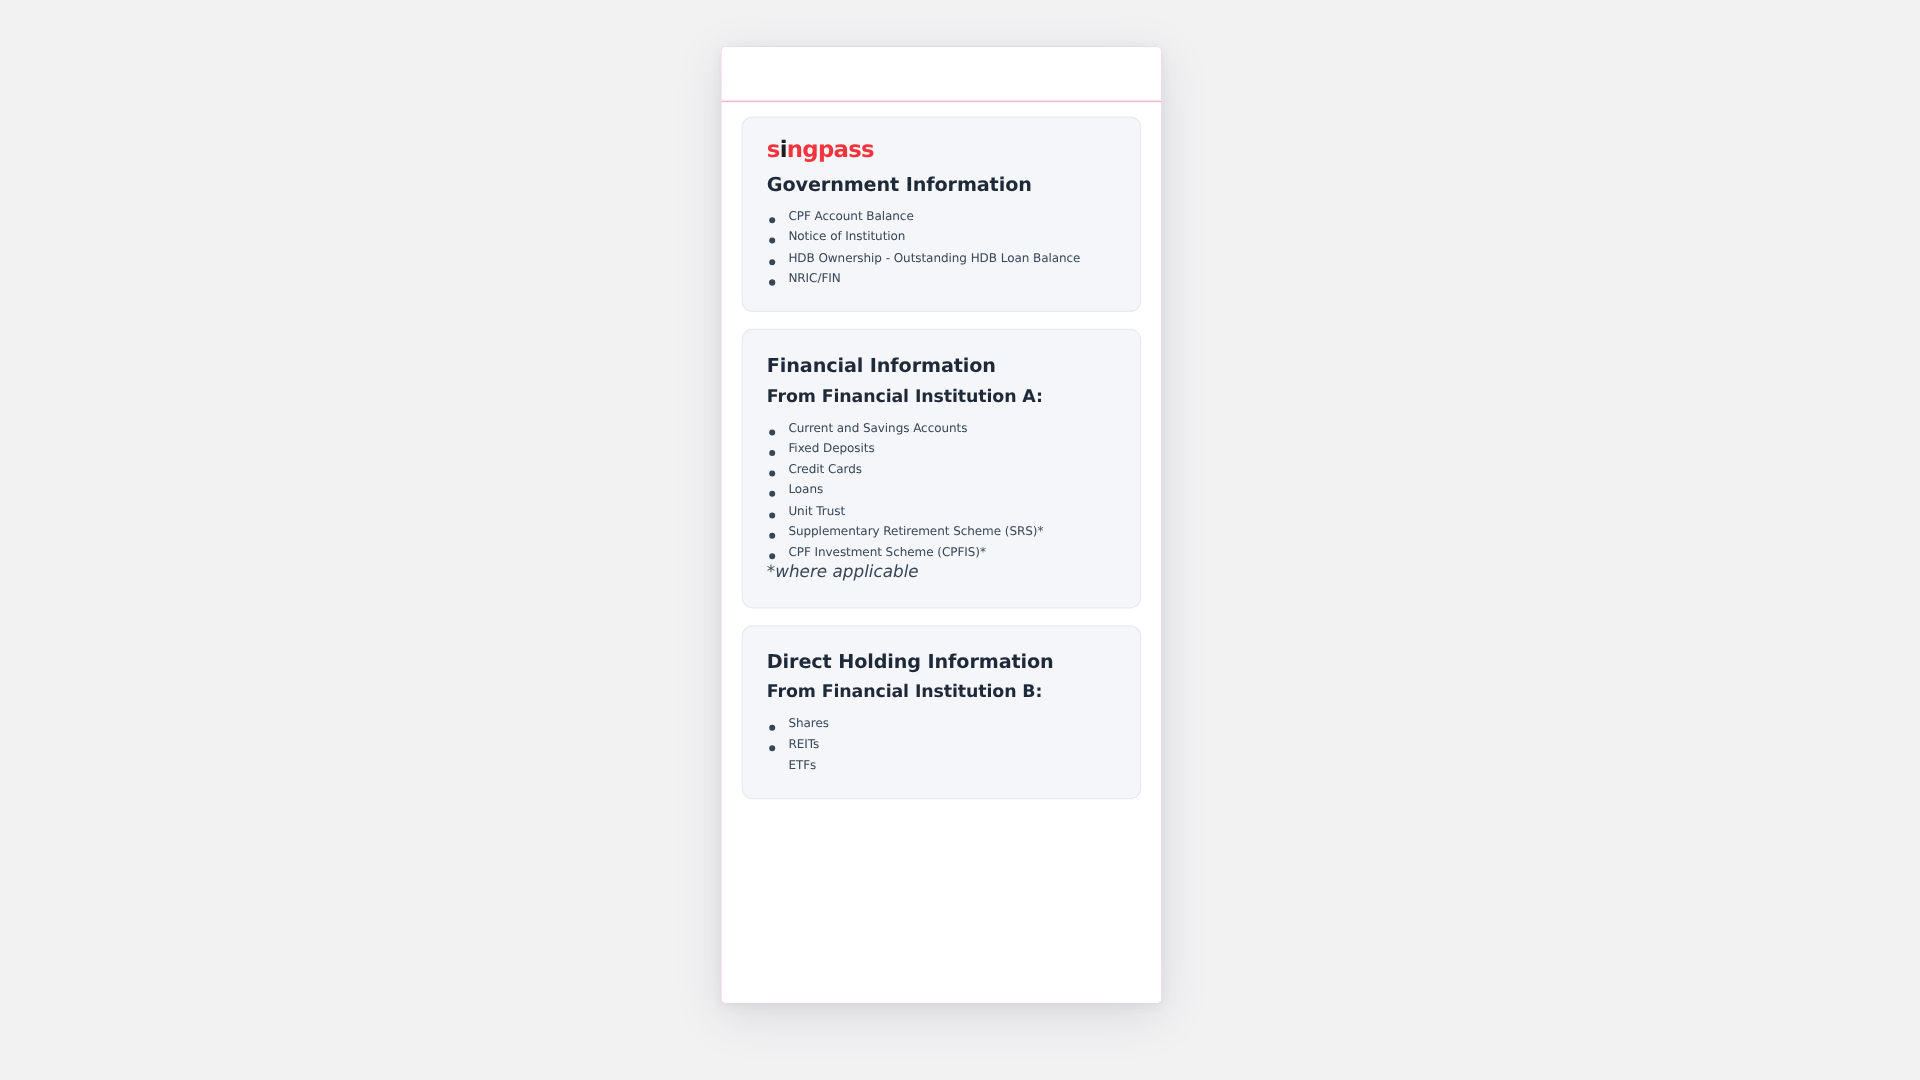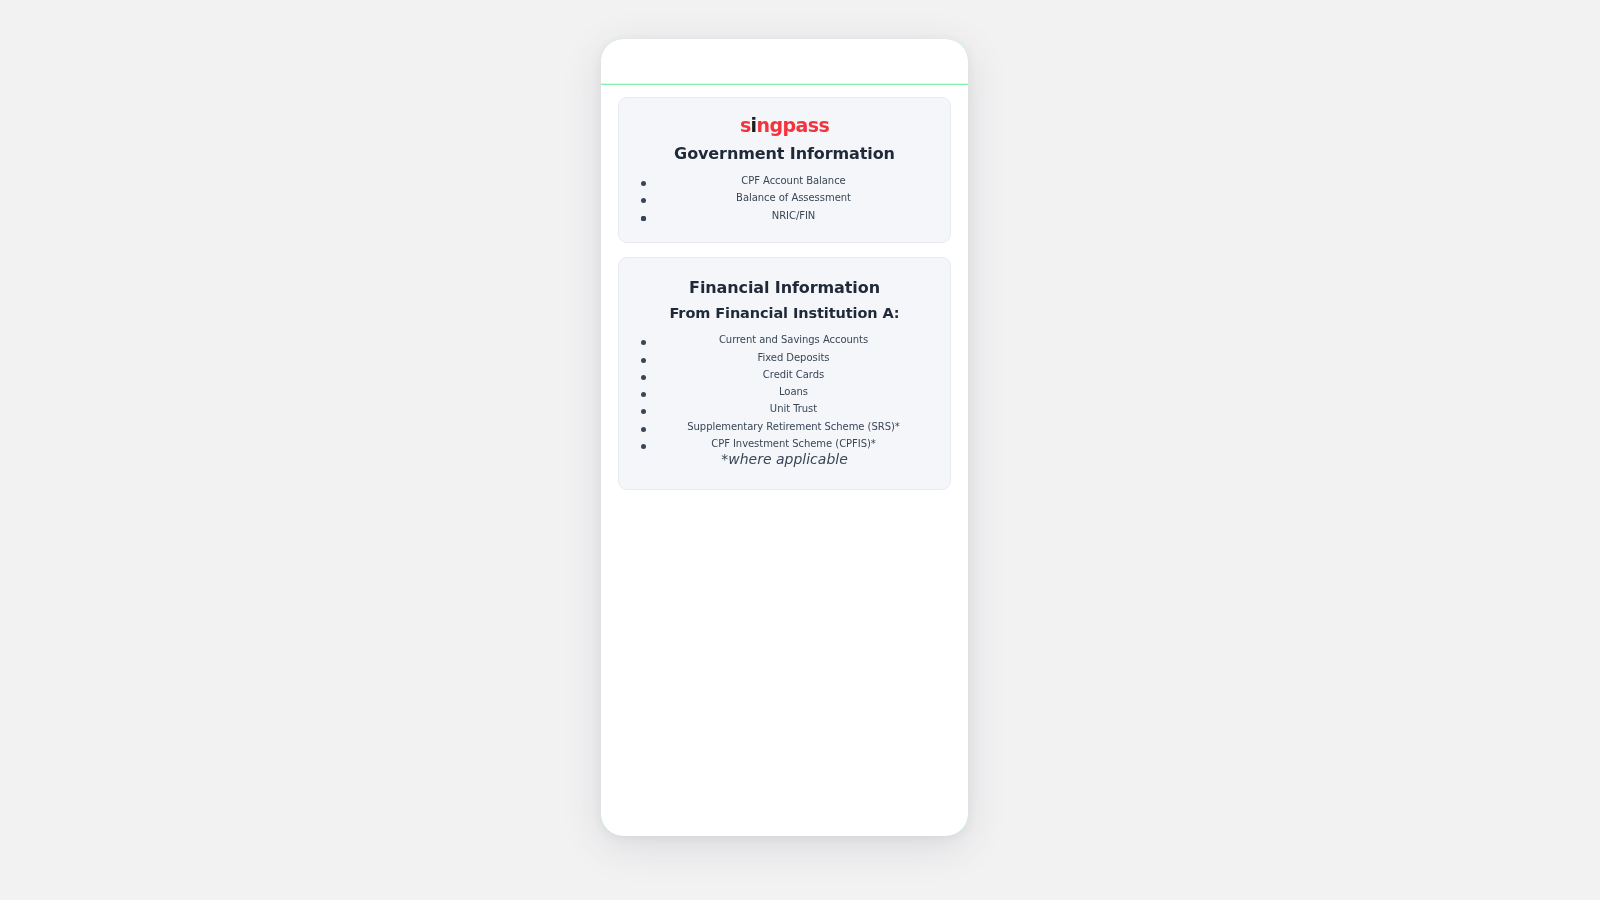--- a/index.html
+++ b/index.html
@@ -23,26 +23,25 @@
     height: 900px;
   }
 
   
   #phone-frame {
     position: absolute;
     left: 601px;
     top: 39px;
     width: 367px;
     height: 797px;
-    background: #86efac;
-    border-radius: 22px;
+    background: #f9a8d4;
+    border-radius: 4px;
     box-shadow: 0 10px 40px rgba(60, 64, 80, 0.13),
                 0 2px 10px rgba(60, 64, 80, 0.07);
     overflow: hidden;
-    text-align: center;
   }
 
   
   #phone-topbar {
     position: absolute;
     left: 0;
     top: 0;
     width: 100%;
     height: 45px;
     background: #ffffff;
@@ -165,24 +164,25 @@
 
         <div class="card-title">Government Information</div>
 
         <ul class="bullets">
           <li>
             <span class="dot"></span>
             <span>CPF Account Balance</span>
           </li>
           <li>
             <span class="dot"></span>
-            <span>Balance of Assessment</span>
-          </li>
-          <li>
-            <span class="dot"></span>
+            <span>Notice of Institution</span>
+          </li>
+          <li>
+            <span class="dot"></span>
+            <span>HDB Ownership - Outstanding HDB Loan Balance</span>
           </li>
           <li>
             <span class="dot"></span>
           </li>
           <li>
             <span class="dot"></span>
             <span>NRIC/FIN</span>
           </li>
         </ul>
       </div>
@@ -218,19 +218,39 @@
           </li>
           <li>
             <span class="dot"></span>
             <span>CPF Investment Scheme (CPFIS)*</span>
           </li>
         </ul>
 
         <div class="footnote">*where applicable</div>
       </div>
 
+      <div class="card">
+        <div class="card-title">Direct Holding Information</div>
+        <div class="card-subtitle">From Financial Institution B:</div>
+
+        <ul class="bullets">
+          <li>
+            <span class="dot"></span>
+            <span>Shares</span>
+          </li>
+          <li>
+            <span class="dot"></span>
+            <span>REITs</span>
+          </li>
+          <li>
+            
+            <span>ETFs</span>
+          </li>
+
+        </ul>
+      </div>
 
     </div>
 
     <div id="phone-bottombar"></div>
 
   </div>
 </div>
 
 </body></html>

